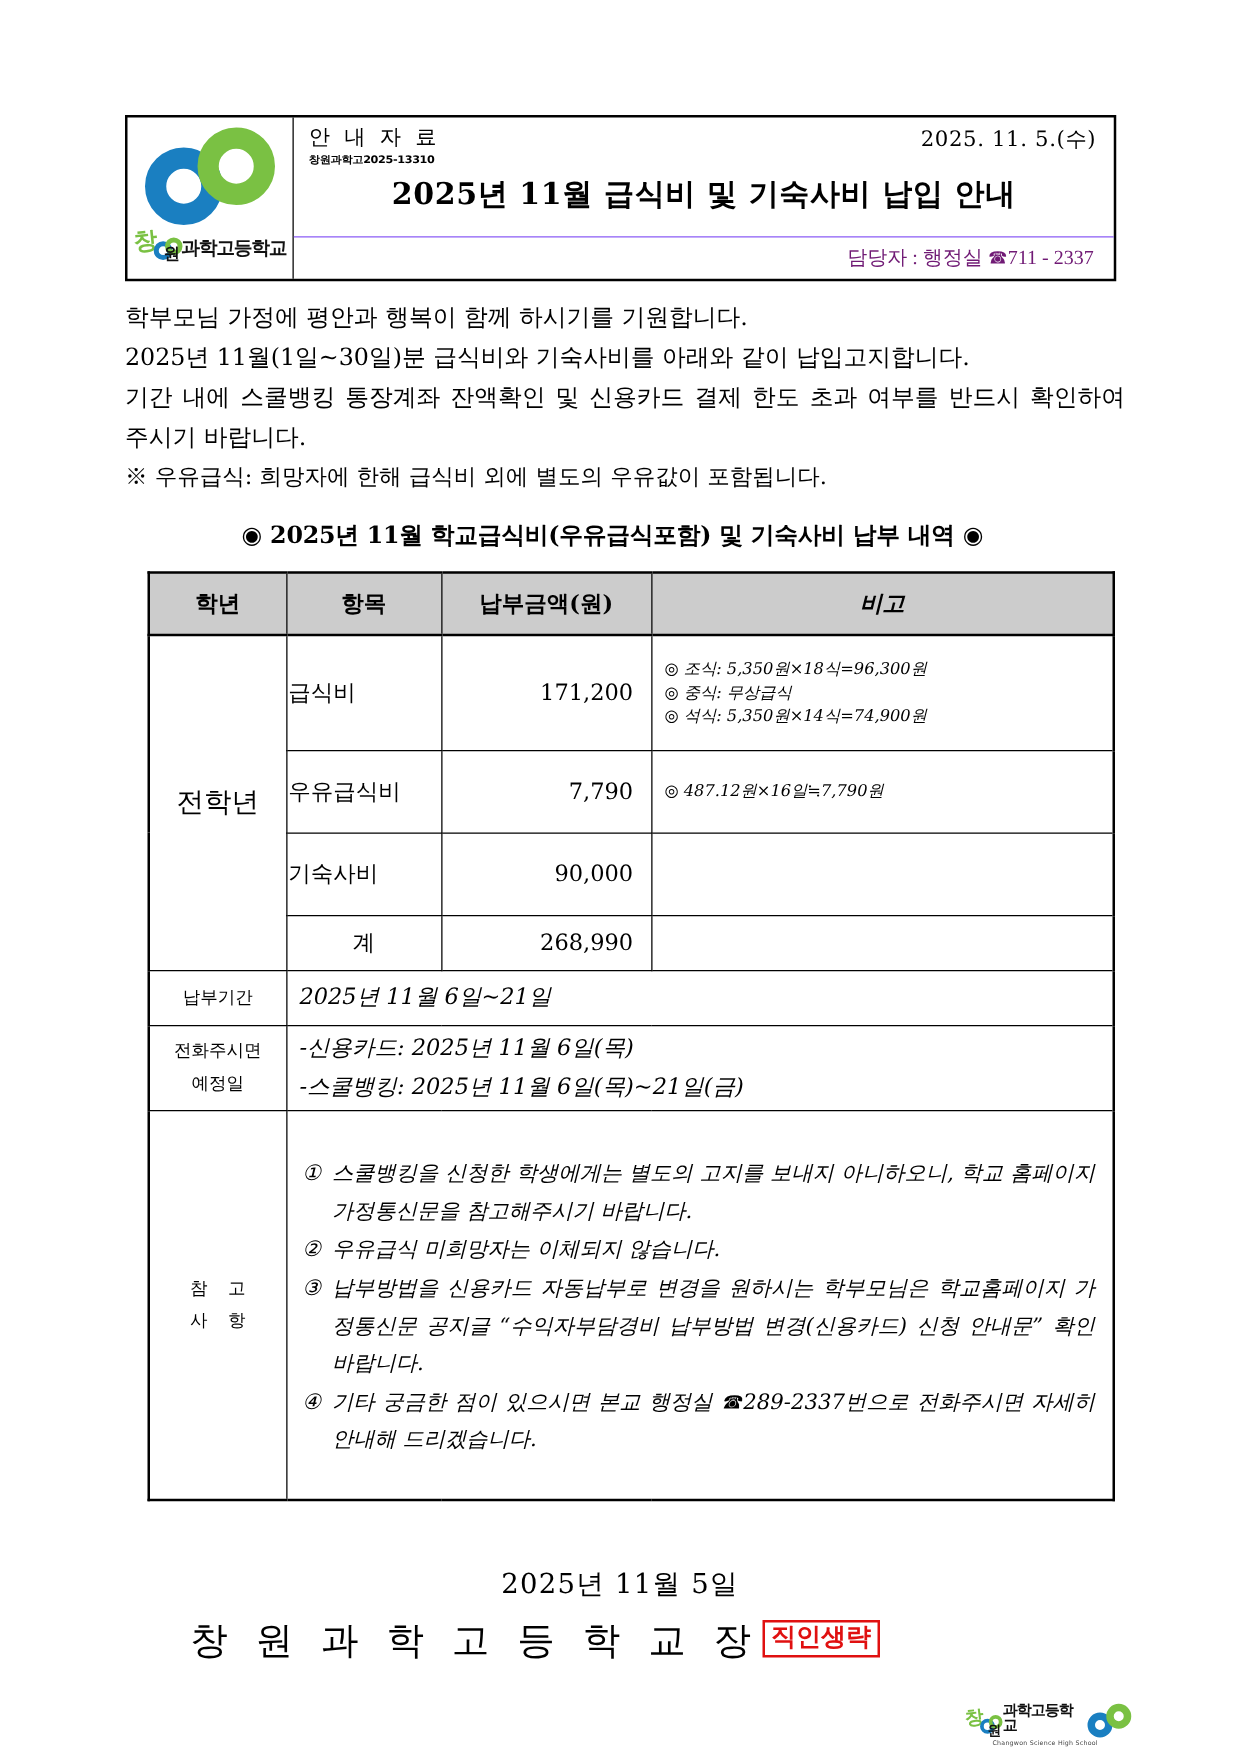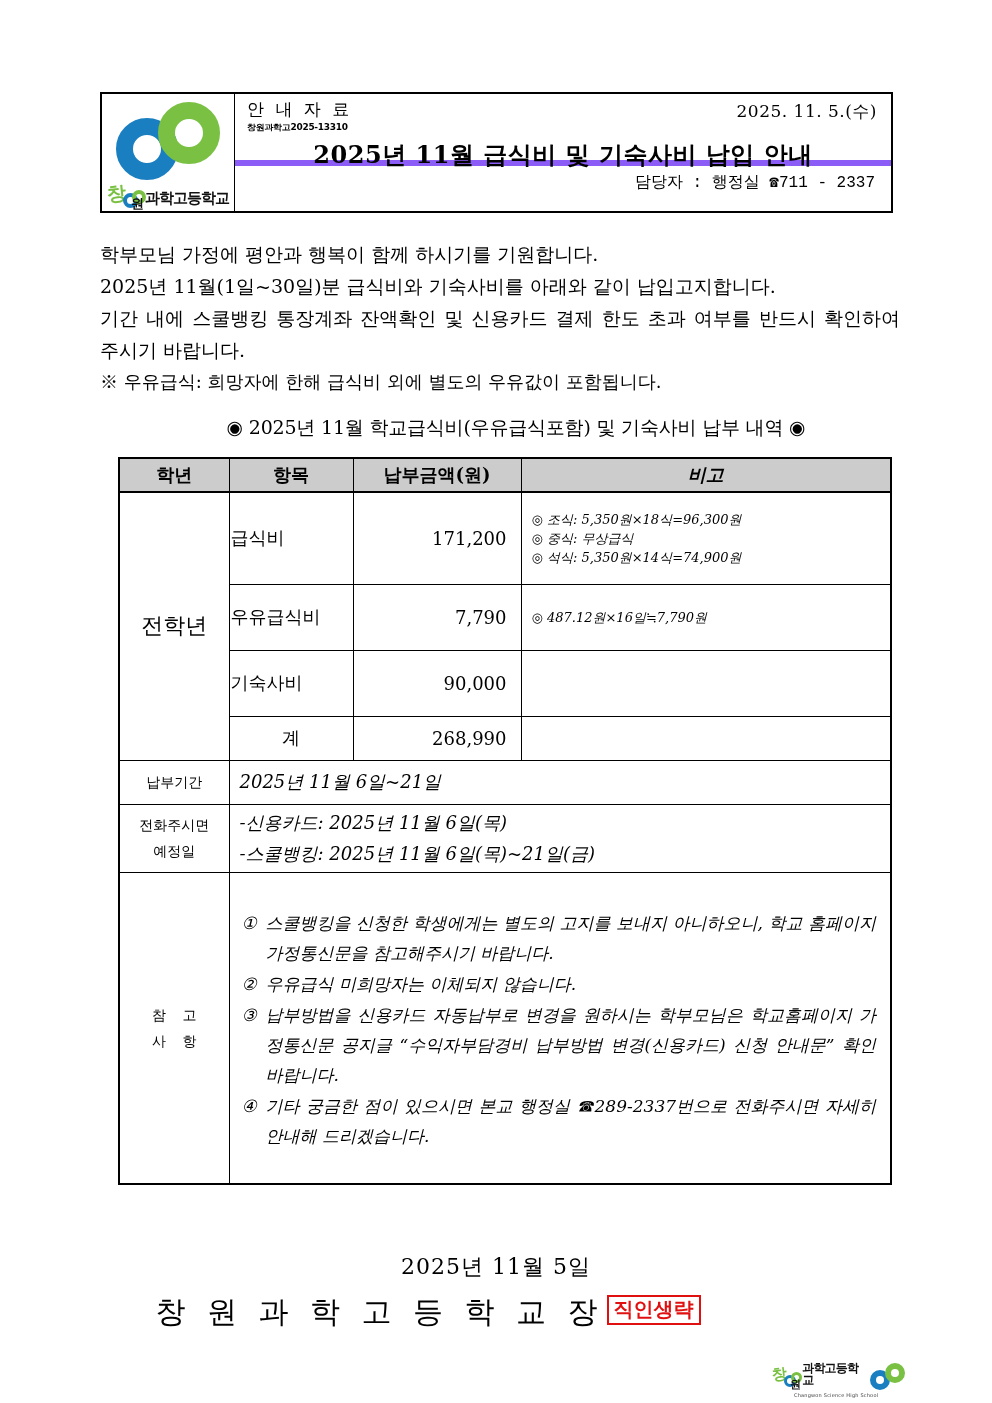--- a/index.html
+++ b/index.html
@@ -122,22 +122,22 @@
     transform: translateY(-3px);
   }
 
   .header-right-cell {
     flex: 1;
     display: flex;
     flex-direction: column;
     box-sizing: border-box;
   }
   .hr-top {
-    height: 72px;
-    border-bottom: 6px solid #8b5cf6;
+    height: 96px;
+    border-bottom: 1px solid #8b5cf6;
     position: relative;
     box-sizing: border-box;
   }
   .hr-bottom {
     height: 33px;
     position: relative;
     box-sizing: border-box;
   }
   .doc-kind {
     position: absolute;
@@ -177,23 +177,23 @@
     font-family: "DejaVu Serif", "Liberation Serif", serif;
     font-size: 24px;
     font-weight: 700;
     letter-spacing: 0.5px;
     color: #000;
   }
   .doc-contact {
     position: absolute;
     right: 16px;
     top: 6px;
-    font-family: Liberation Mono, monospace;
+    font-family: Liberation Serif, serif;
     font-size: 16px;
-    color: #000000;
+    color: #701a75;
   }
 
   
   .intro {
     position: absolute;
     left: 100px;
     top: 238px;
     width: 800px;
     font-family: "DejaVu Serif", "Liberation Serif", serif;
     font-size: 19px;
@@ -203,27 +203,27 @@
   .intro p { margin: 0; }
   .intro .justify {
     text-align: justify;
     text-align-last: left;
   }
   .intro .note-star {
     font-size: 18px;
   }
   .section-heading {
     position: absolute;
-    left: 116px;
+    left: 90px;
     top: 415px;
     width: 800px;
     text-align: center;
     font-family: "DejaVu Serif", "Liberation Serif", serif;
     font-size: 19px;
-    font-weight: 400;
+    font-weight: 700;
     color: #000;
     letter-spacing: -0.2px;
   }
 
   
   .fee-table {
     position: absolute;
     left: 118px;
     top: 457px;
     width: 772px;
@@ -235,21 +235,21 @@
     border: 1px solid #000;
     box-sizing: border-box;
     color: #000;
     font-weight: 400;
     vertical-align: middle;
   }
   .fee-table thead th {
     background: #cccccc;
     font-size: 18px;
     font-weight: 700;
-    height: 34px;
+    height: 50px;
     text-align: center;
     border-bottom: 2px solid #000;
   }
   .fee-table .outer-top { border-top: 2px solid #000; }
   .col-grade  { width: 110px; }
   .col-item   { width: 124px; }
   .col-amount { width: 168px; }
   .col-remark { width: 370px; }
 
   .cell-center { text-align: left; font-size: 18px; }
@@ -339,21 +339,21 @@
     font-size: 22px;
     color: #000;
     letter-spacing: 1px;
   }
   .sign-line {
     position: absolute;
     left: 0;
     top: 1292px;
     width: 856px;
     text-align: center;
-    font-family: Liberation Serif, serif;
+    font-family: Liberation Sans, sans-serif;
     font-size: 30px;
     color: #000;
     white-space: nowrap;
   }
   .sign-name {
     letter-spacing: 7px;
     font-size: 30px;
   }
   .seal-box {
     display: inline-block;

